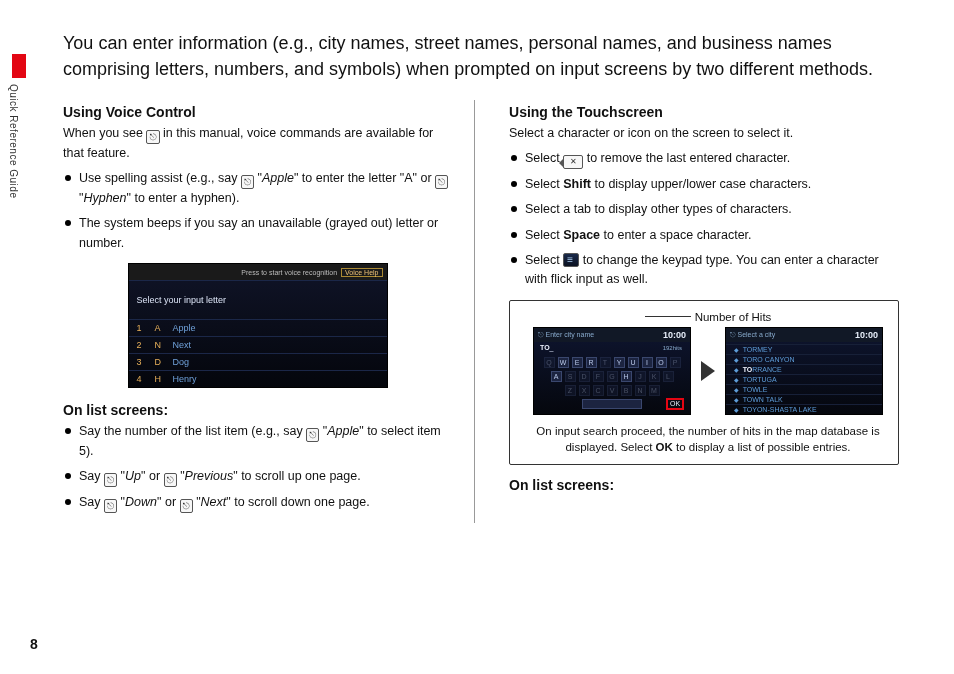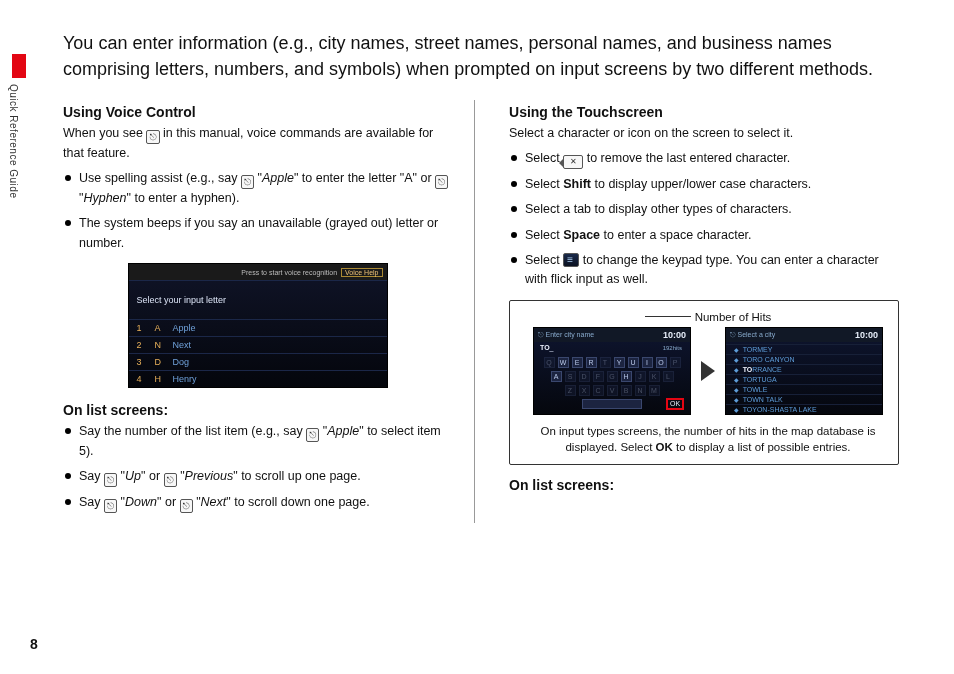--- a/index.html
+++ b/index.html
@@ -228,21 +228,21 @@
                   <span><b style="color:#eef3ff">TO</b>RRANCE</span>
                 </div>
                 <div class="lrow">TORTUGA</div>
                 <div class="lrow">TOWLE</div>
                 <div class="lrow">TOWN TALK</div>
                 <div class="lrow">TOYON-SHASTA LAKE</div>
               </div>
           </div>
         </div>
         <p class="callout-note">
-          <span>On input types screens, the number of hits in the map database is displayed. Select </span><b>OK</b><span> to display a list of possible entries.</span>
+          <span>On input search proceed, the number of hits in the map database is displayed. Select </span><b>OK</b><span> to display a list of possible entries.</span>
         </p>
       </div>
 
       <h2>On list screens:</h2>
     </div>
   </div>
 
   <div class="page-num">8</div>
 </div>
 

